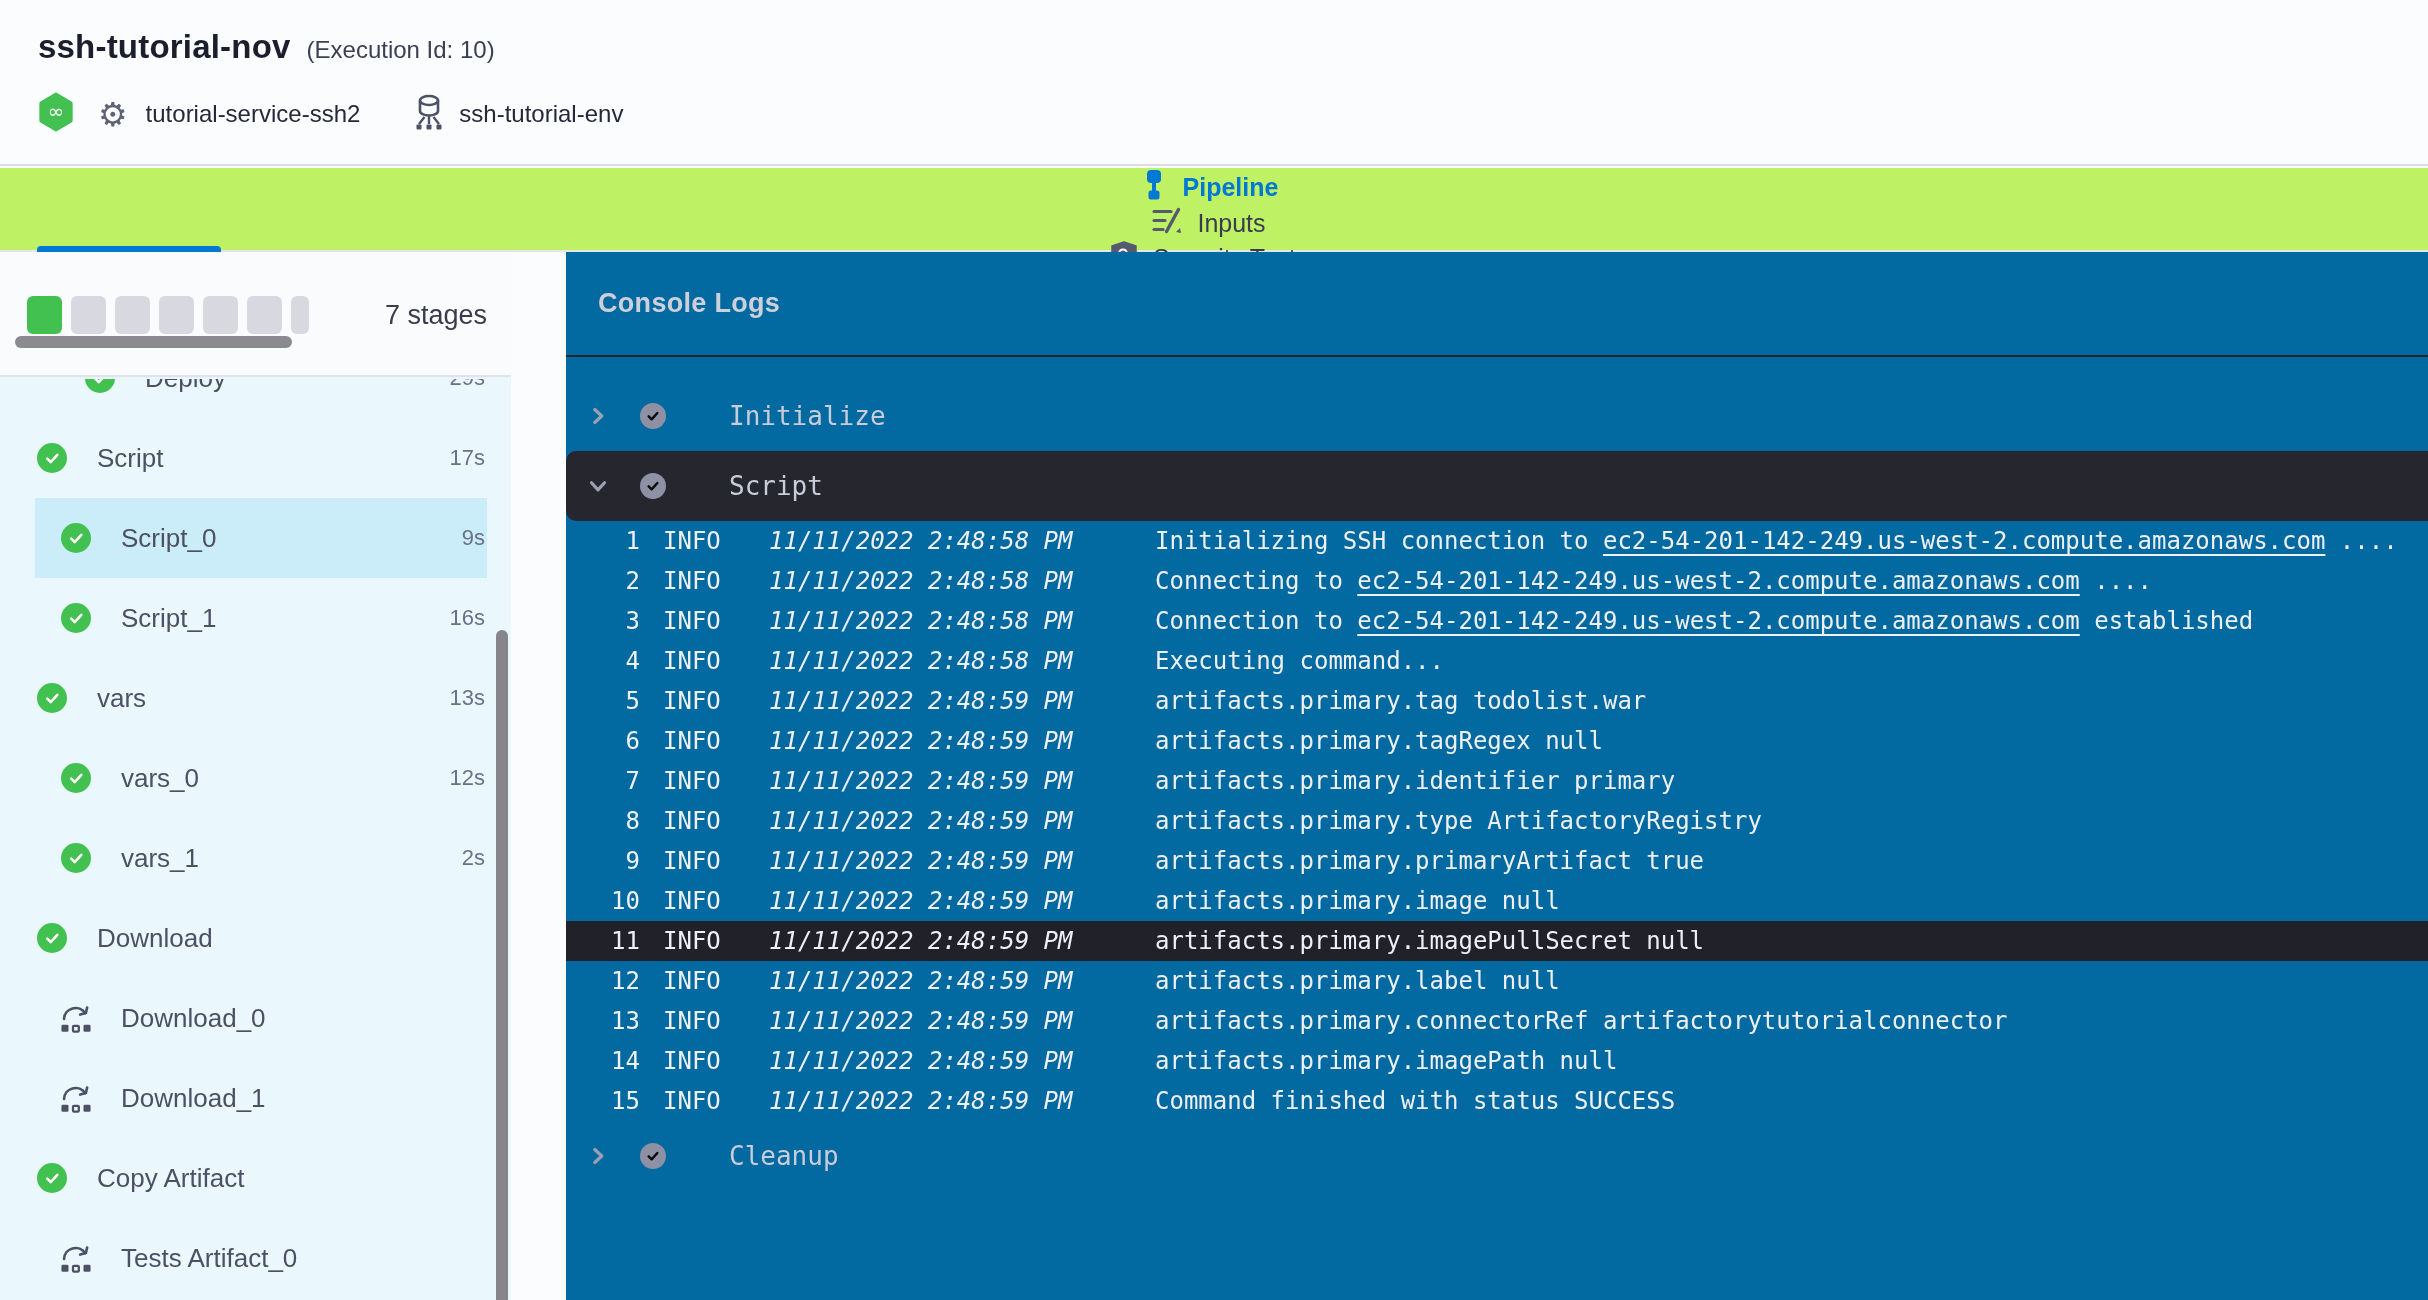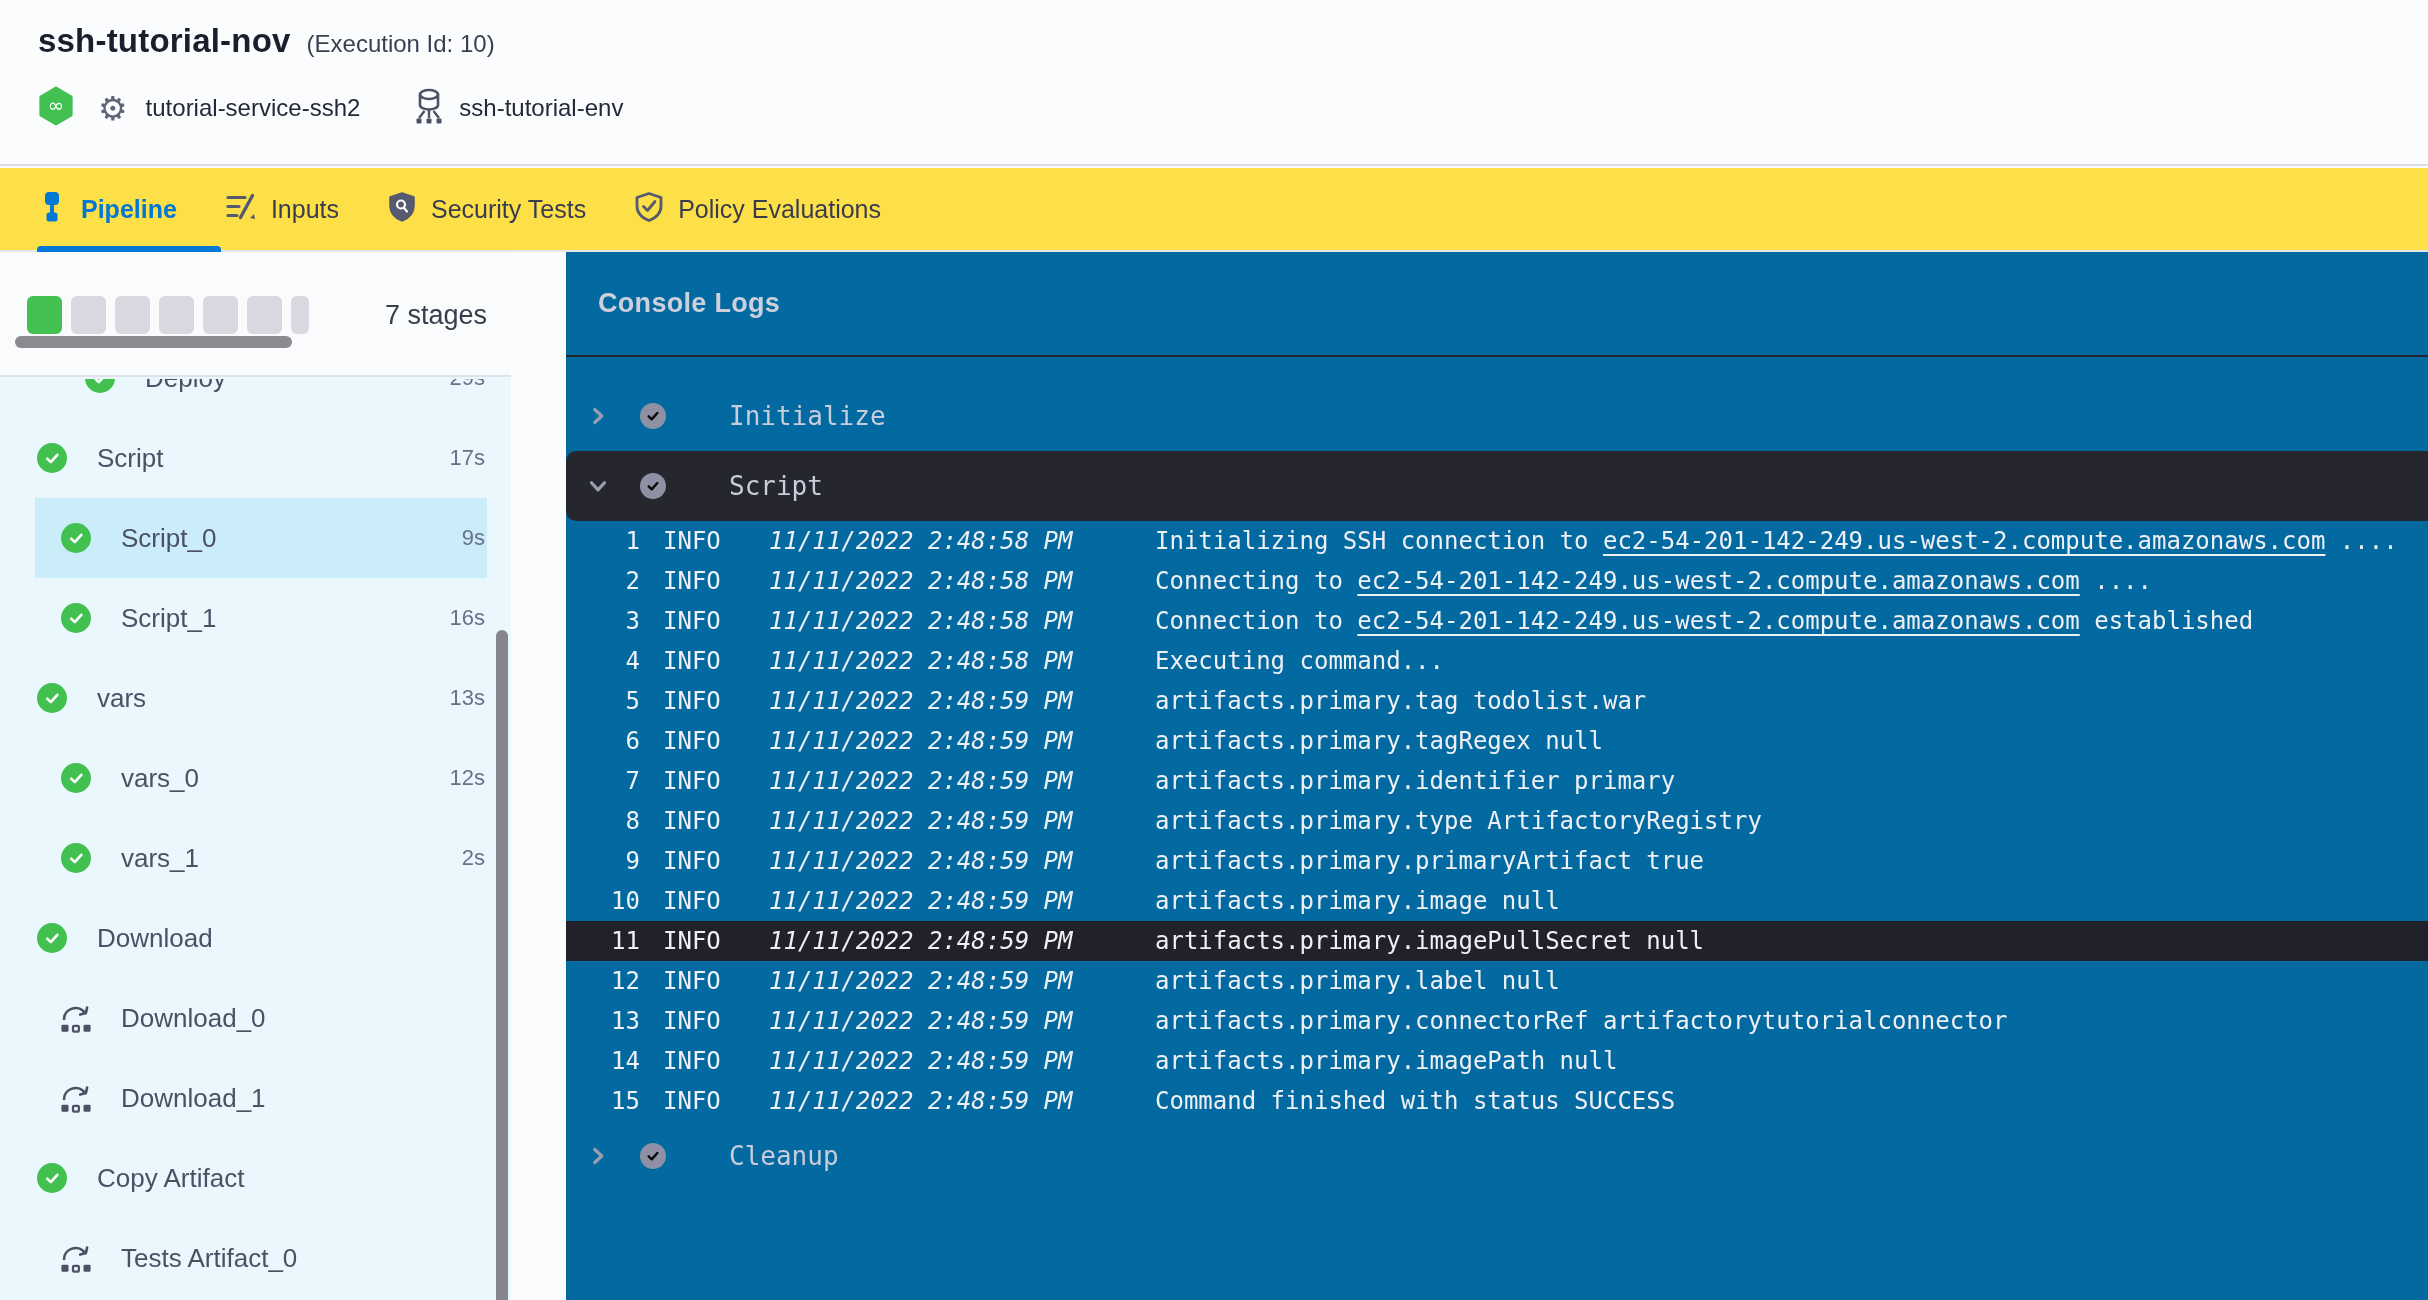--- a/index.html
+++ b/index.html
@@ -3,34 +3,34 @@
 <meta charset="utf-8">
 <style>
   html,body{margin:0;padding:0;background:#fbfcfe;}
   *{box-sizing:border-box;}
   .app{position:relative;width:2428px;height:1300px;overflow:hidden;
        font-family:"Liberation Sans",sans-serif;background:#fbfcfe;}
 
   
   .page-header{position:absolute;left:0;top:0;width:100%;height:166px;
                background:#fbfcfe;border-bottom:2px solid #dcdde3;}
-  .title-row{display:flex;align-items:baseline;padding:22px 0 0 38px;}
+  .title-row{display:flex;align-items:baseline;padding:28px 0 0 38px;}
   .exec-title{font-size:33px;font-weight:700;color:#1b1e2c;letter-spacing:.2px;}
   .exec-id{font-size:24px;font-weight:400;color:#3c3f52;margin-left:16px;}
   .meta-row{display:flex;align-items:center;padding-left:38px;margin-top:26px;height:44px;}
   .svc-hex{width:36px;height:40px;}
   .gear-glyph{font-size:33px;color:#5f6377;margin-left:24px;line-height:1;}
   .meta-label{font-size:24px;color:#26283a;margin-left:18px;}
   .env-ic{margin-left:54px;}
   .env-label{margin-left:15px;}
 
   
   .tab-bar{position:absolute;left:0;top:168px;width:100%;height:84px;
-           background:#fde047;border-bottom:2px solid #e4e5eb;display:flex;align-items:center;
-           padding-left:37px;}
+           background:#bef264;border-bottom:2px solid #e4e5eb;display:flex;align-items:center;
+           padding-left:37px;flex-direction:column;}
   .tab{display:flex;align-items:center;margin-right:48px;height:100%;cursor:pointer;position:relative;}
   .tab .t-label{font-size:25px;font-weight:500;color:#3a3c4e;margin-left:14px;}
   .tab.active .t-label{color:#0278d5;font-weight:600;}
   .tab-underline{position:absolute;left:37px;bottom:-2px;width:184px;height:6px;background:#0278d5;
                  border-radius:4px 4px 0 0;}
 
   
   .sidebar{position:absolute;left:0;top:252px;width:511px;bottom:0;background:#eaf8fd;}
   .console{position:absolute;left:566px;top:252px;right:0;bottom:0;background:#0369a1;}
 

